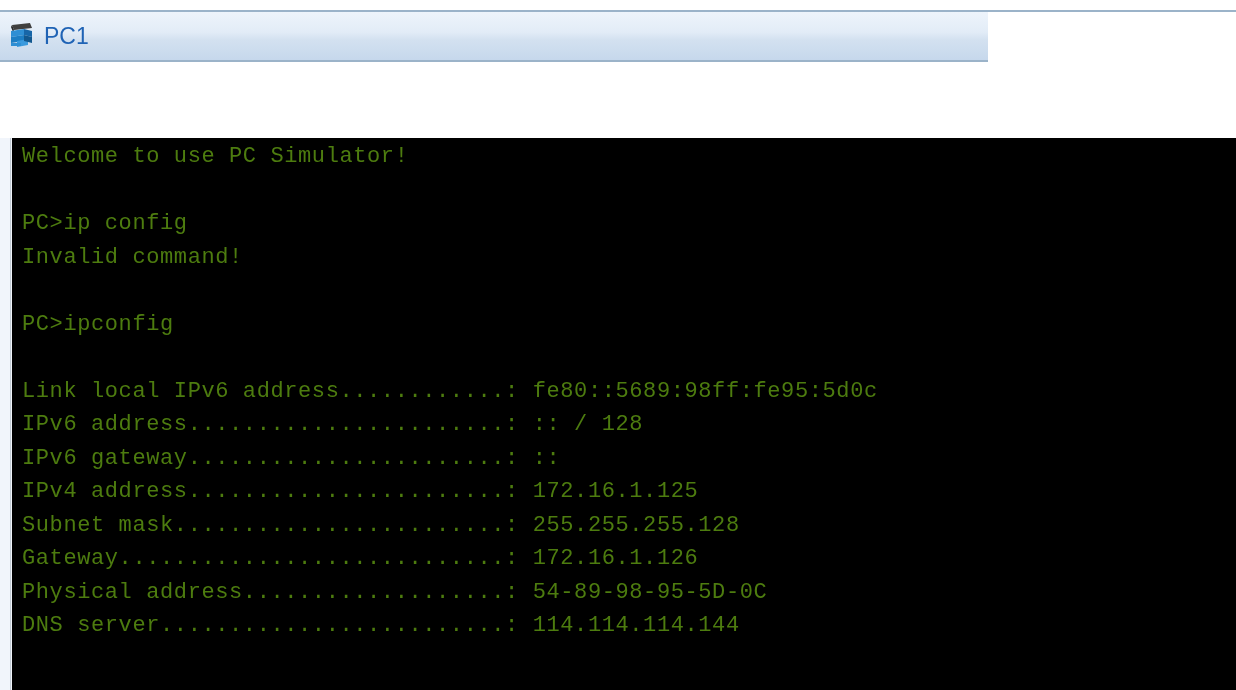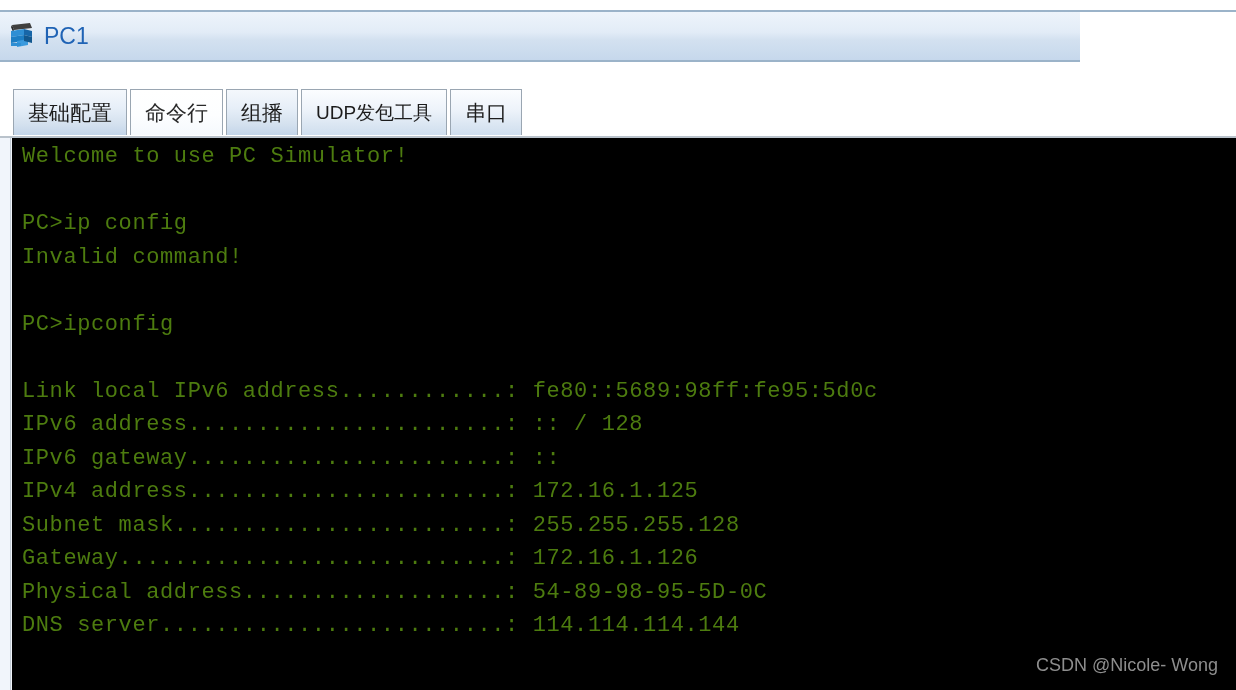--- a/index.html
+++ b/index.html
@@ -37,21 +37,21 @@
     position: absolute;
     left: 0; top: 10px;
     width: 1236px; height: 2px;
     background: #9bb3c9;
   }
 
   
   #titlebar {
     position: absolute;
     left: 0; top: 12px;
-    width: 1080px;
+    width: 988px;
     height: 50px;
     background: linear-gradient(to bottom,
         #eef4fb 0%,
         #e2ecf7 42%,
         #d3e1f0 58%,
         #c6d8ec 100%);
     border-bottom: 2px solid #9bb3c9;
     box-sizing: border-box;
     display: flex;
     align-items: center;
@@ -205,62 +205,35 @@
         <path d="M3 17 L16 15 L16 21 L3 23 Z" fill="#1d7ec4"></path>
         <path d="M9 21 L20 19 L20 25 L9 27 Z" fill="#3a9ade"></path>
         <path d="M16 9 L24 11 L24 17 L16 15 Z" fill="#1766a8"></path>
         <path d="M16 15 L24 17 L24 23 L16 21 Z" fill="#12588f"></path>
         <rect x="3" y="23" width="10" height="3" fill="#2f8fd4"></rect>
       </svg>
     </span>
     <span class="title-text">PC1</span>
   </div>
 
-  <div id="tabarea">
-    <div id="tabrow">
-
-      <div class="tab sel">
-        <span class="tab-label">基础配置</span>
-      </div>
-
-      <div class="tab active">
-        <span class="tab-label">命令行</span>
-      </div>
-
-      <div class="tab sel">
-        <span class="tab-label">组播</span>
-      </div>
-
-      <div class="tab udp">
-        <span class="tab-label">UDP发包工具</span>
-      </div>
-
-      <div class="tab">
-        <span class="tab-label">串口</span>
-      </div>
-
-    </div>
-    <div class="tab-underline"></div>
-  </div>
 
   <div id="terminal-outer">
     <div id="terminal-gutter"></div>
     <div id="terminal">
       <pre id="term-text">Welcome to use PC Simulator!
 
 PC&gt;ip config
 Invalid command!
 
 PC&gt;ipconfig
 
 Link local IPv6 address............: fe80::5689:98ff:fe95:5d0c
 IPv6 address.......................: :: / 128
 IPv6 gateway.......................: ::
 IPv4 address.......................: 172.16.1.125
 Subnet mask........................: 255.255.255.128
 Gateway............................: 172.16.1.126
 Physical address...................: 54-89-98-95-5D-0C
 DNS server.........................: 114.114.114.144</pre>
-      <div id="watermark">CSDN @Nicole- Wong</div>
     </div>
   </div>
 
 </div>
 
 </body></html>

